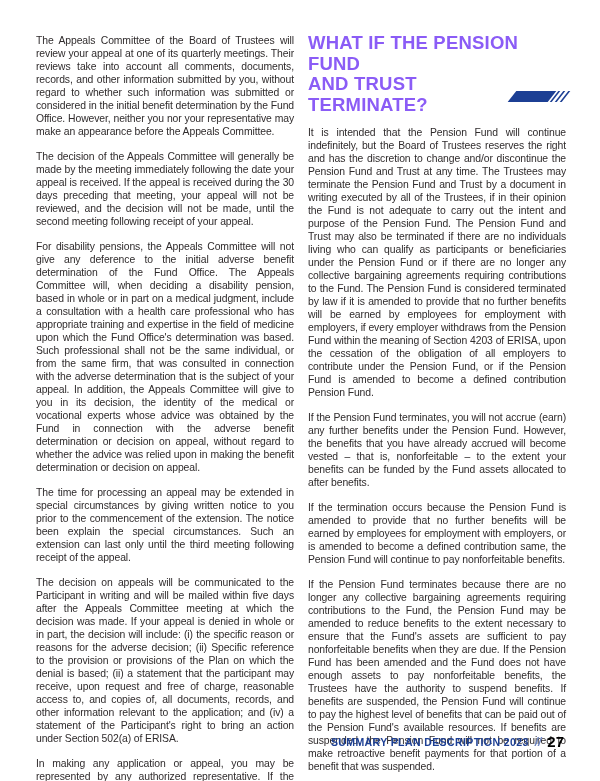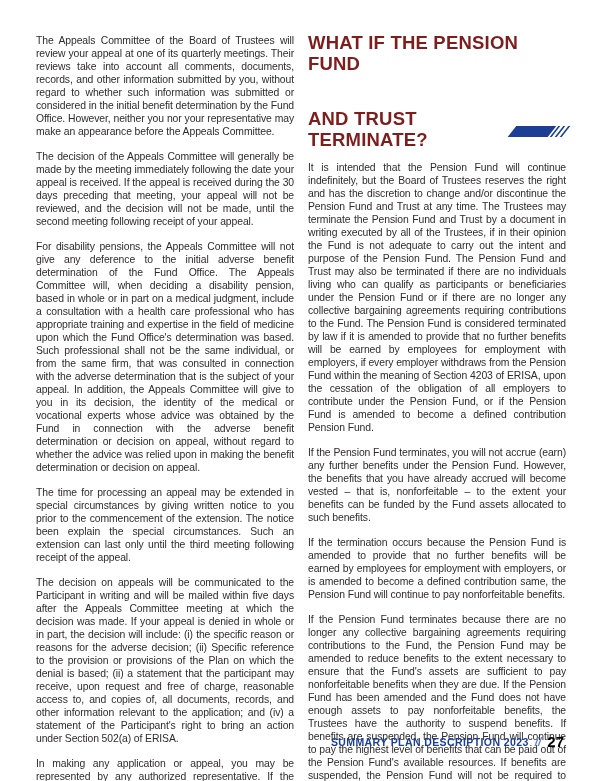--- a/index.html
+++ b/index.html
@@ -32,31 +32,30 @@
     font-size: 10.4px;
     line-height: 13px;
     text-align: justify;
     color: #2f2b2c;
     letter-spacing: -0.1px;
     hyphens: auto;
   }
 
   .section-heading {
     margin: 0 0 11px 0;
-    color: #7f1d1d;
+    color: #8b5cf6;
     font-weight: 900;
     font-size: 18.5px;
     line-height: 20.5px;
     letter-spacing: 0.2px;
   }
   .heading-line2 {
     display: flex;
     align-items: center;
     gap: 3px;
-    margin-top: 35px;
   }
   .heading-deco {
     display: inline-flex;
     align-items: center;
     gap: 2.5px;
     height: 11px;
     margin-top: 3px;
   }
   .deco-bar {
     width: 40px;
@@ -119,21 +118,21 @@
         <span>AND TRUST TERMINATE?</span>
         <span class="heading-deco">
           <span class="deco-bar"></span>
           <span class="deco-stripe"></span>
           <span class="deco-stripe"></span>
           <span class="deco-stripe"></span>
         </span>
       </span>
     </h1>
     <p class="body-para">It is intended that the Pension Fund will continue indefinitely, but the Board of Trustees reserves the right and has the discretion to change and/or discontinue the Pension Fund and Trust at any time. The Trustees may terminate the Pension Fund and Trust by a document in writing executed by all of the Trustees, if in their opinion the Fund is not adequate to carry out the intent and purpose of the Pension Fund. The Pension Fund and Trust may also be terminated if there are no individuals living who can qualify as participants or beneficiaries under the Pension Fund or if there are no longer any collective bargaining agreements requiring contributions to the Fund. The Pension Fund is considered terminated by law if it is amended to provide that no further benefits will be earned by employees for employment with employers, if every employer withdraws from the Pension Fund within the meaning of Section 4203 of ERISA, upon the cessation of the obligation of all employers to contribute under the Pension Fund, or if the Pension Fund is amended to become a defined contribution Pension Fund.</p>
-    <p class="body-para">If the Pension Fund terminates, you will not accrue (earn) any further benefits under the Pension Fund. However, the benefits that you have already accrued will become vested – that is, nonforfeitable – to the extent your benefits can be funded by the Fund assets allocated to such benefits.</p>
+    <p class="body-para">If the Pension Fund terminates, you will not accrue (earn) any further benefits under the Pension Fund. However, the benefits that you have already accrued will become vested – that is, nonforfeitable – to the extent your benefits can be funded by the Fund assets allocated to after benefits.</p>
     <p class="body-para">If the termination occurs because the Pension Fund is amended to provide that no further benefits will be earned by employees for employment with employers, or is amended to become a defined contribution same, the Pension Fund will continue to pay nonforfeitable benefits.</p>
     <p class="body-para">If the Pension Fund terminates because there are no longer any collective bargaining agreements requiring contributions to the Fund, the Pension Fund may be amended to reduce benefits to the extent necessary to ensure that the Fund's assets are sufficient to pay nonforfeitable benefits when they are due. If the Pension Fund has been amended and the Fund does not have enough assets to pay nonforfeitable benefits, the Trustees have the authority to suspend benefits. If benefits are suspended, the Pension Fund will continue to pay the highest level of benefits that can be paid out of the Pension Fund's available resources. If benefits are suspended, the Pension Fund will not be required to make retroactive benefit payments for that portion of a benefit that was suspended.</p>
 
   </div>
 
   <div class="footer">
     <span class="footer-label">SUMMARY PLAN DESCRIPTION 2023</span>
     <span class="footer-sep">//</span>
     <span class="footer-page">27</span>
   </div>

